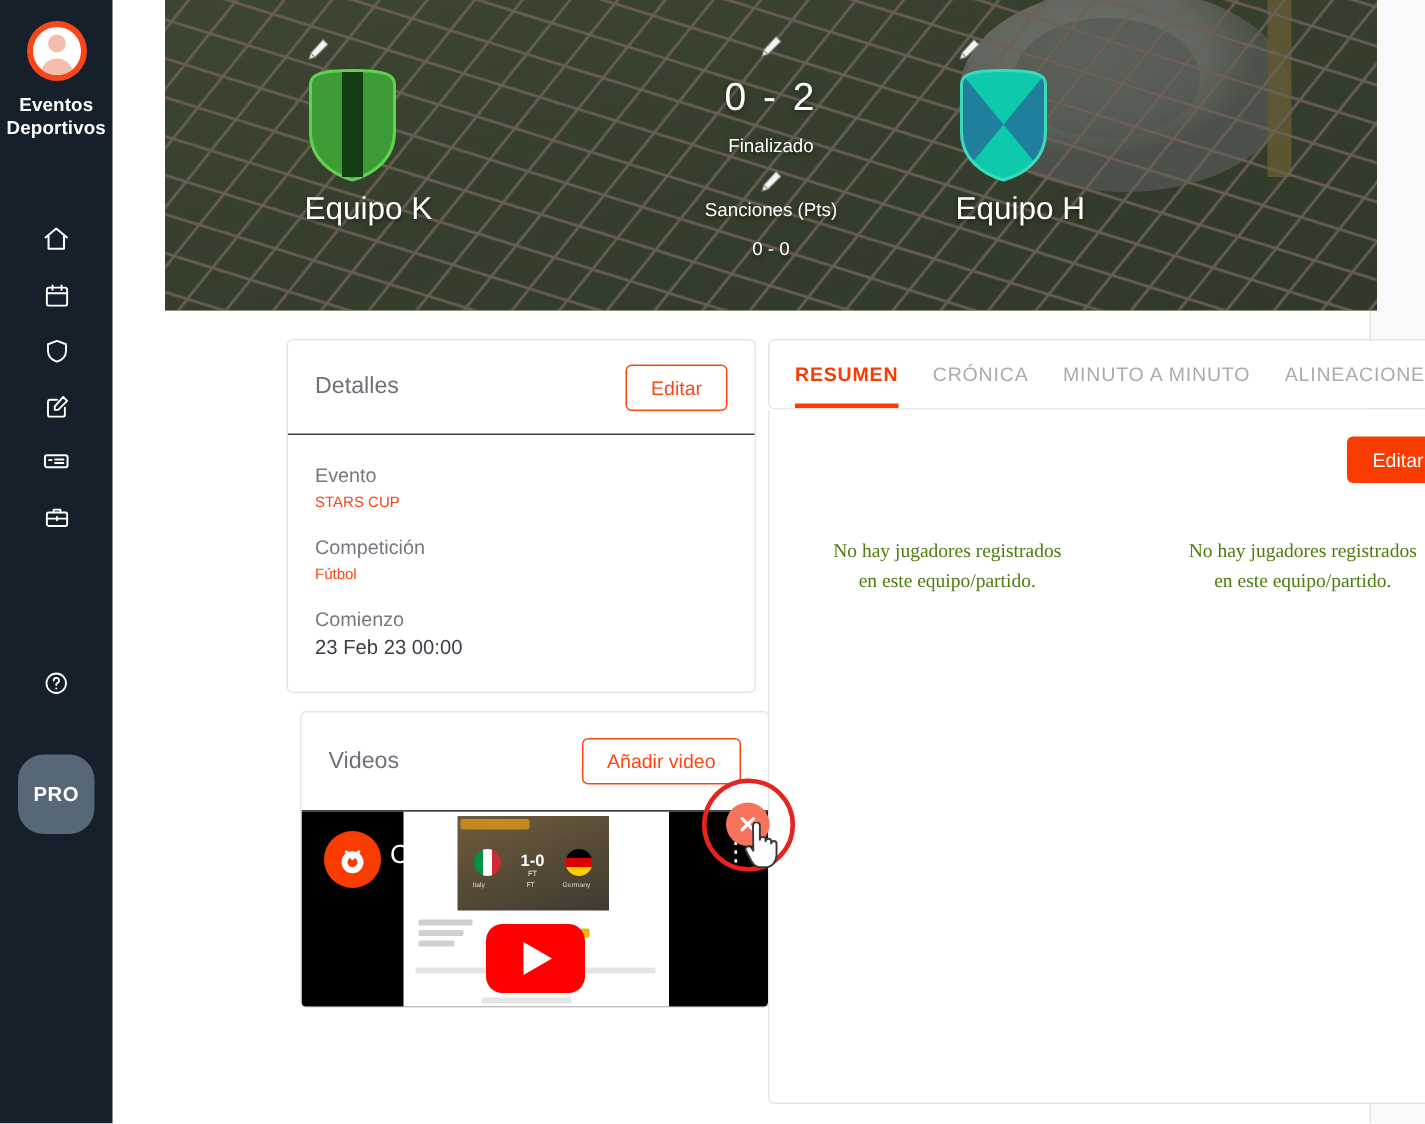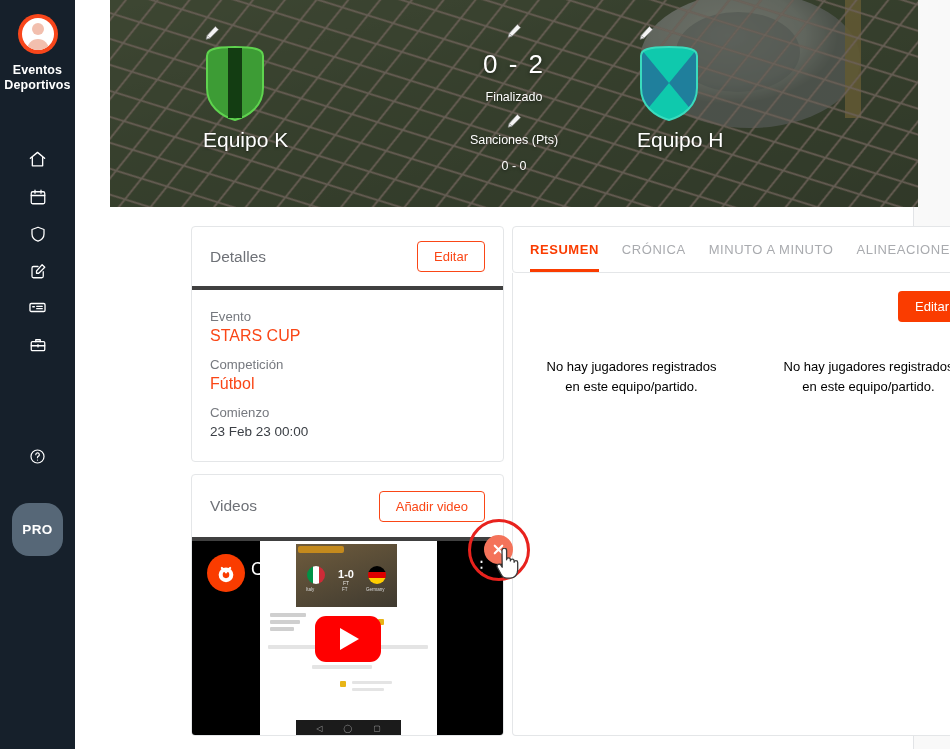--- a/index.html
+++ b/index.html
@@ -114,45 +114,45 @@
     text-align: right;
   }
 
   
   .card {
     background: #fff; border: 1px solid #e4e6e8; border-radius: 4px;
   }
   .card-head {
     display: flex; align-items: center; justify-content: space-between;
     padding: 0 18px; height: 63px;
-    border-bottom: 4px solid #404040;
+    border-bottom: 1px solid #404040;
   }
   .card-title { color: #6e7177; font-size: 15.5px; }
   .btn-outline {
     border: 1px solid #fa4616; border-radius: 4px; background: #fff;
     color: #fa4616; font-size: 13px; padding: 8px 16px; cursor: pointer;
     font-family: "Liberation Sans", sans-serif; line-height: 1;
   }
   .btn-solid {
     border: none; border-radius: 4px; background: #fa3c00;
     color: #fff; font-size: 13px; padding: 9px 17px; cursor: pointer;
     font-family: "Liberation Sans", sans-serif; line-height: 1;
   }
 
   
   .details-card { position: absolute; left: 116px; top: 226px; width: 313px; }
   .details-body { padding: 17px 18px 20px 18px; }
   .d-label { color: #76797f; font-size: 13.2px; line-height: 19px; }
-  .d-value-link { color: #fa4616; font-size: 16px; line-height: 19px; }
+  .d-value-link { color: #fa4616; font-size: 10px; line-height: 19px; }
   .d-value { color: #3c4046; font-size: 13.5px; line-height: 19px; }
   .d-group { margin-bottom: 10px; }
   .d-group:last-child { margin-bottom: 0; }
 
   
-  .videos-card { position: absolute; left: 116px; top: 474px; width: 313px; height: 262px; overflow: hidden; }
+  .videos-card { position: absolute; left: 125px; top: 474px; width: 313px; height: 198px; overflow: hidden; }
   .videos-head { height: 66px; }
   .video-embed {
     position: relative; width: 100%; height: 195px; background: #000;
     overflow: hidden;
   }
   .yt-logo {
     position: absolute; left: 15px; top: 13px;
     width: 38px; height: 38px; border-radius: 50%; background: #fa3c00;
     display: flex; align-items: center; justify-content: center;
   }
@@ -214,21 +214,21 @@
     height: 3px; background: #fa3c00;
   }
   .tabs-body {
     position: absolute; left: 437px; top: 273px; width: 476px; height: 463px;
     background: #fff; border-left: 1px solid #e4e6e8; border-right: 1px solid #e4e6e8;
     border-bottom: 1px solid #e4e6e8; border-radius: 0 0 4px 4px;
   }
   .tabs-edit-wrap { display: flex; justify-content: flex-end; padding: 18px 21px 0 0; }
   .empty-cols { display: flex; margin-top: 35px; }
   .empty-col {
-    flex: 1; text-align: center; color: #000000; font-size: 13px; line-height: 20px;
+    flex: 1; text-align: center; color: #4d7c0f; font-size: 13px; line-height: 20px; font-family: Liberation Serif, serif;
   }
 
   
   .annot-ring {
     position: absolute; left: 393px; top: 519px; width: 62px; height: 62px;
     border: 3px solid #e8221d; border-radius: 50%;
     z-index: 40; pointer-events: none;
   }
   .del-btn {
     position: absolute; left: 409px; top: 535px; width: 29px; height: 29px;

